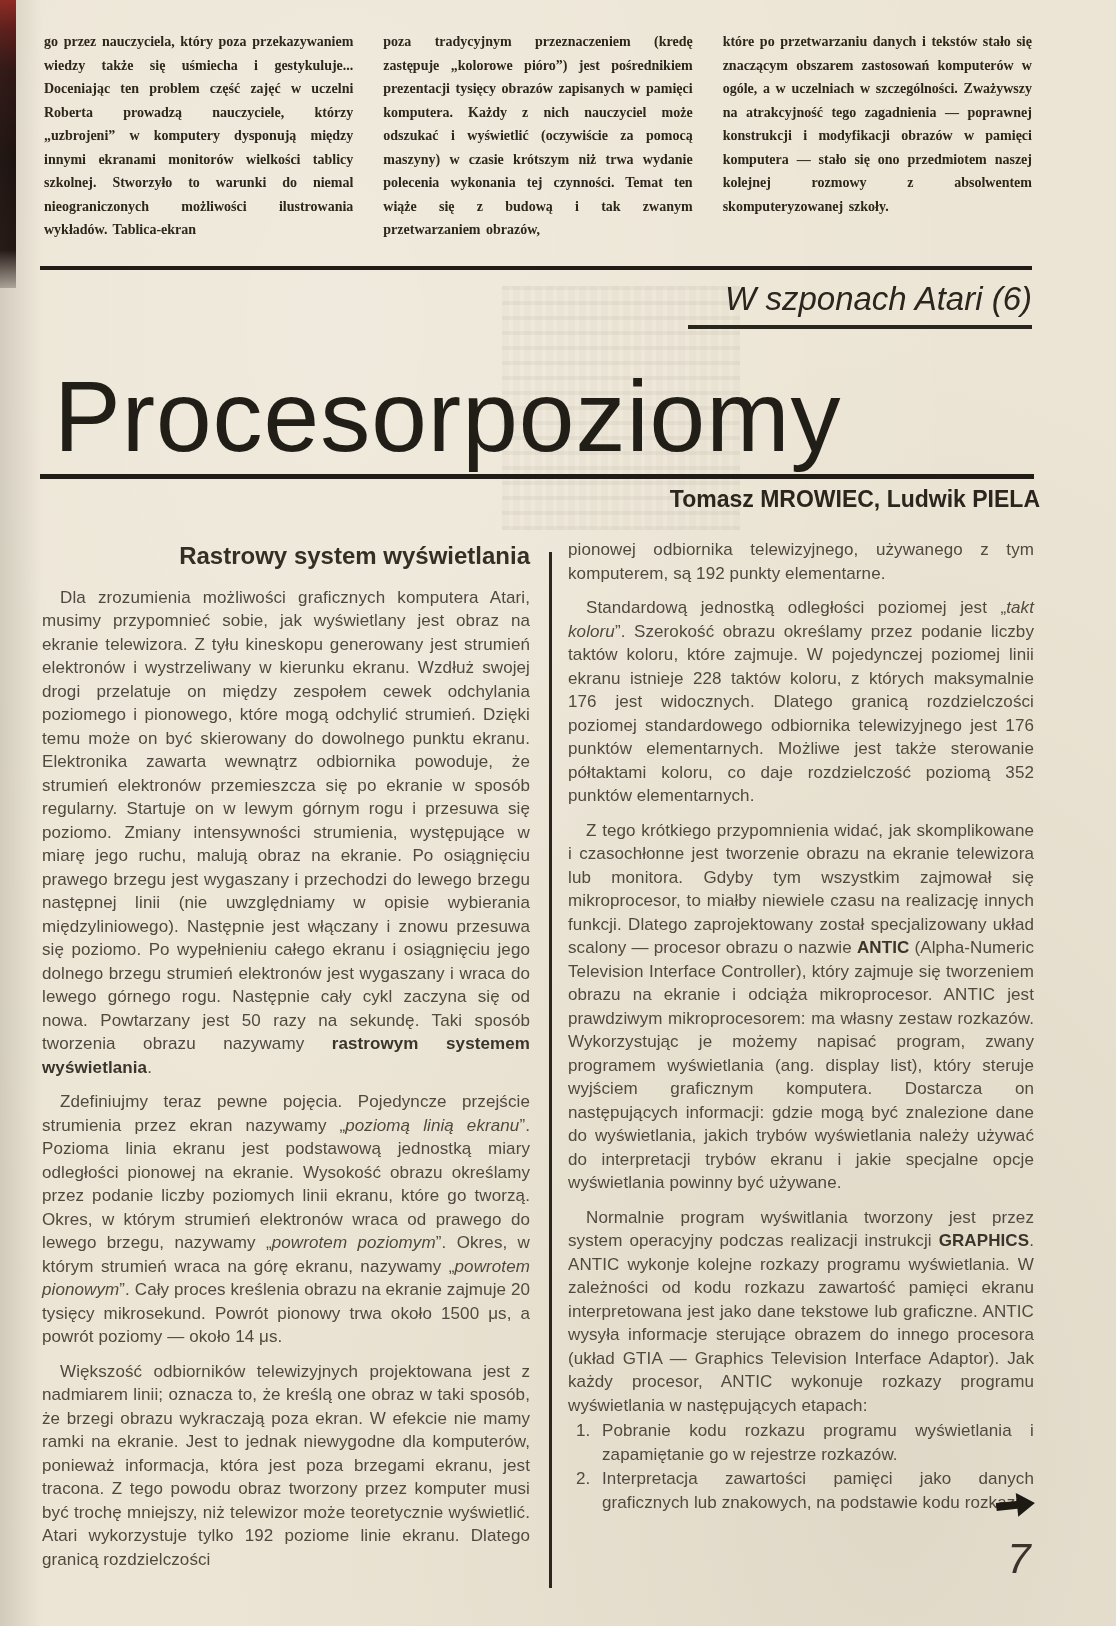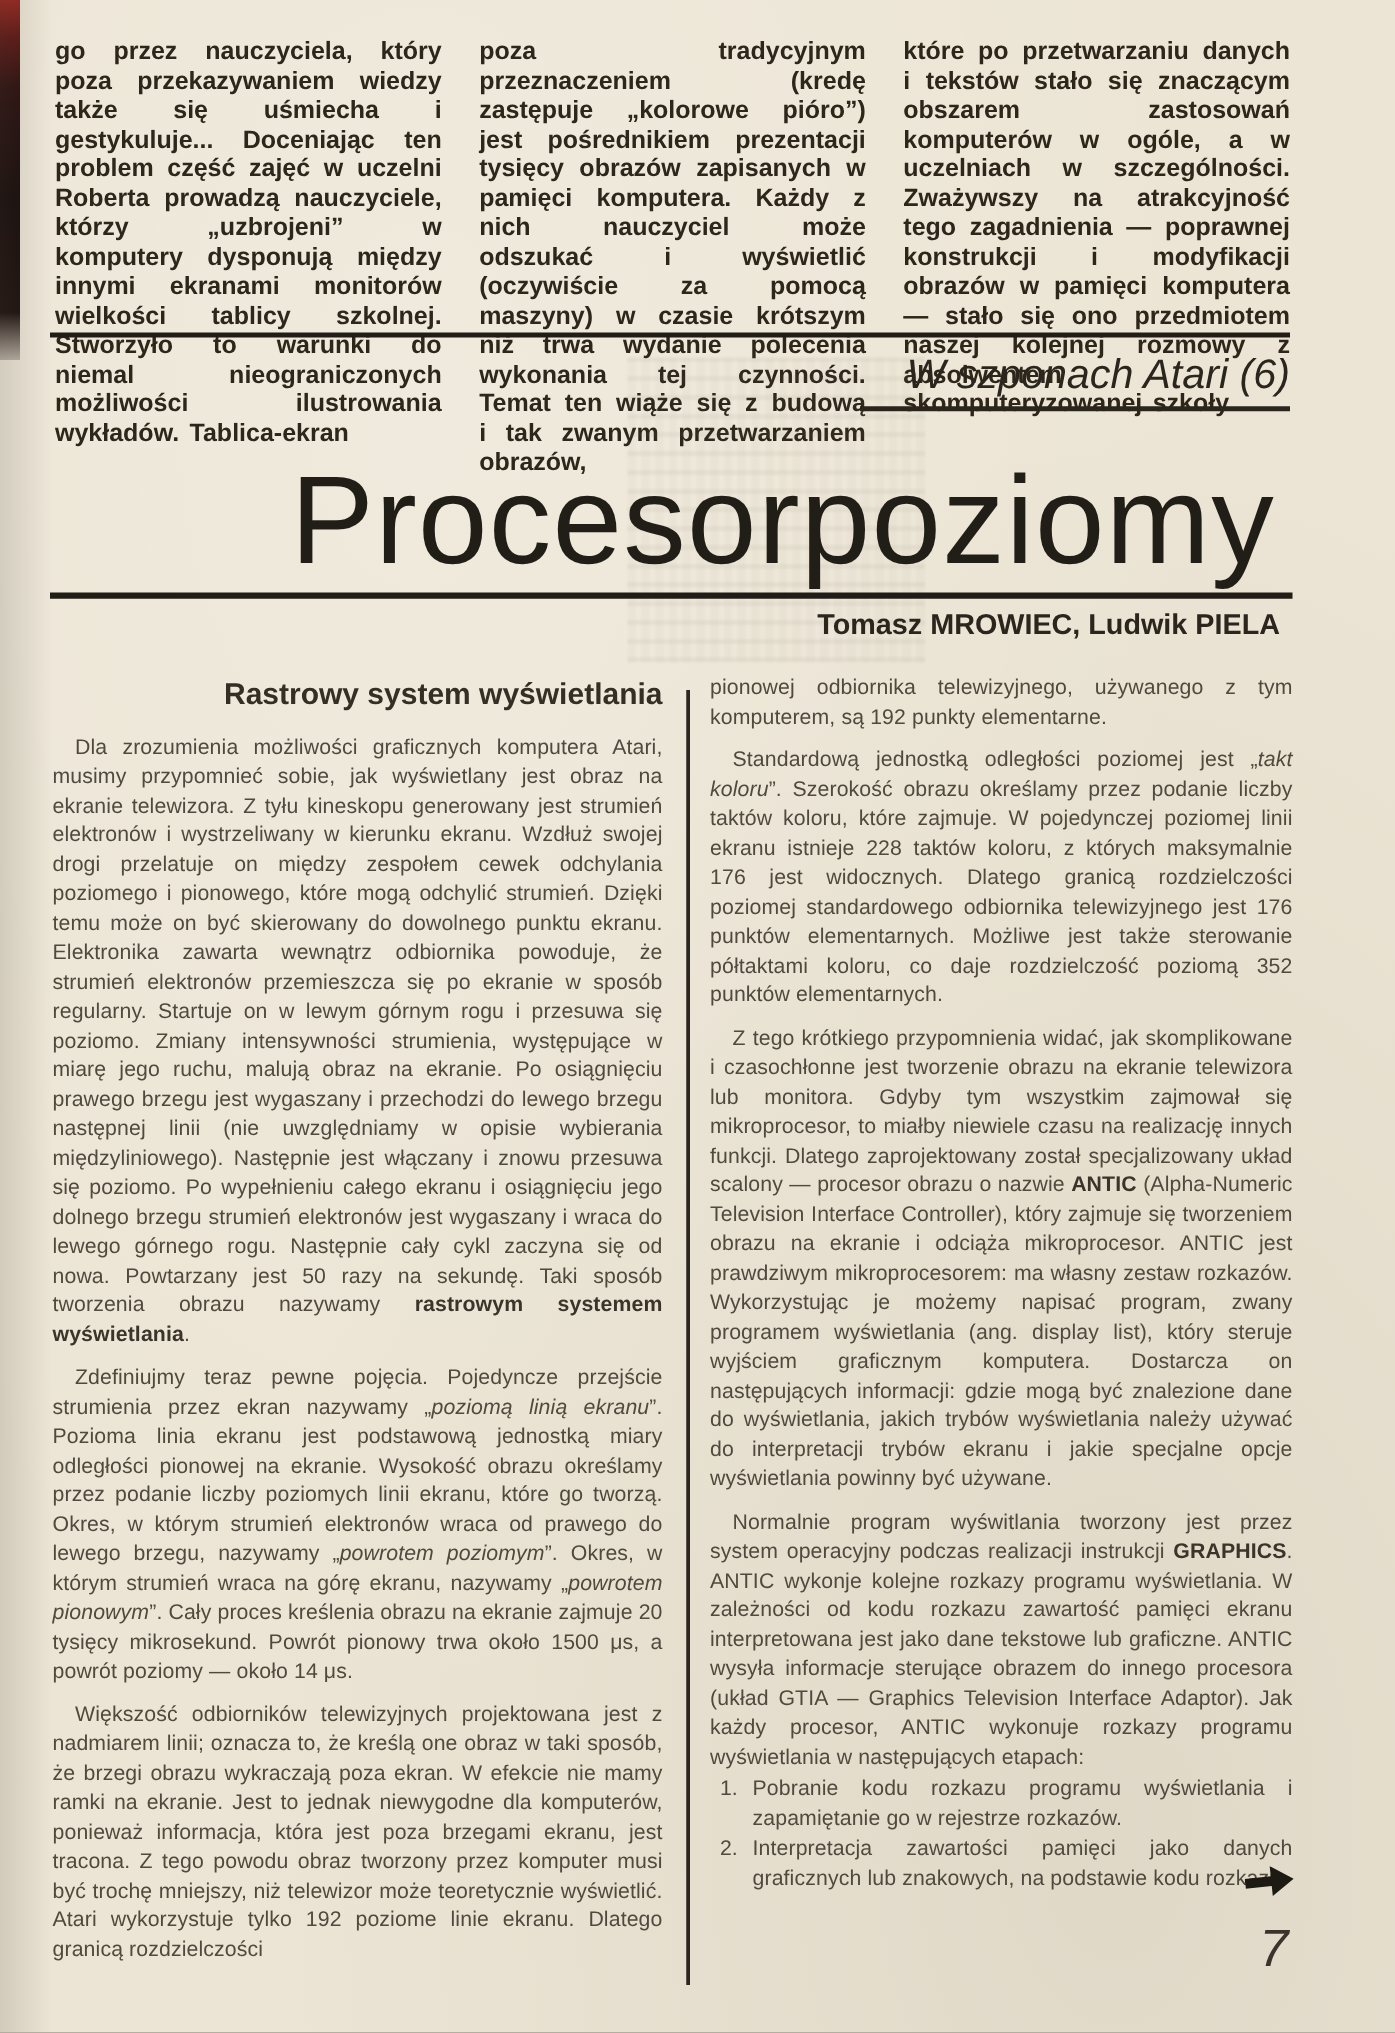--- a/index.html
+++ b/index.html
@@ -32,45 +32,45 @@
       repeating-linear-gradient(90deg, rgba(115,104,88,.07) 0 7px, rgba(0,0,0,0) 7px 11px);
     opacity:.45;filter:blur(.7px);
   }
   
   .intro{
     position:absolute;left:44px;top:30px;width:988px;
     display:flex;gap:30px;
   }
   .intro-col{
     flex:1;
-    font-family:Liberation Sans, sans-serif;
+    font-family:Liberation Serif, serif;
     font-weight:700;
-    font-size:20px;line-height:23.5px;
+    font-size:14px;line-height:23.5px;
     color:#2f261b;
     text-align:justify;
     word-spacing:.14em;
   }
   .rule{background:#211d16;position:absolute;}
   .rule-top{left:40px;top:266px;width:992px;height:4px;}
   .rule-title{left:40px;top:474px;width:994px;height:5px;}
   .series{
     position:absolute;left:688px;top:280px;width:344px;
     font-size:33px;font-style:italic;color:#2a251d;
     text-align:right;
     padding-bottom:7px;
     border-bottom:4px solid #2a251d;
   }
   .title-row{
     position:absolute;left:54px;top:366px;width:966px;
-    display:flex;justify-content:flex-end;
+    display:flex;justify-content:flex-start;
     font-size:100px;line-height:1;letter-spacing:1px;
     color:#211d17;font-weight:400;
   }
   .authors{
-    position:absolute;left:32px;top:486px;width:992px;
+    position:absolute;left:48px;top:486px;width:992px;
     text-align:right;font-weight:700;font-size:23px;color:#2b251d;
   }
   
   .body-columns{
     position:absolute;left:42px;top:538px;width:992px;
     display:flex;
   }
   .col-left{width:488px;}
   .col-gap{width:38px;flex:none;}
   .col-right{width:466px;}

